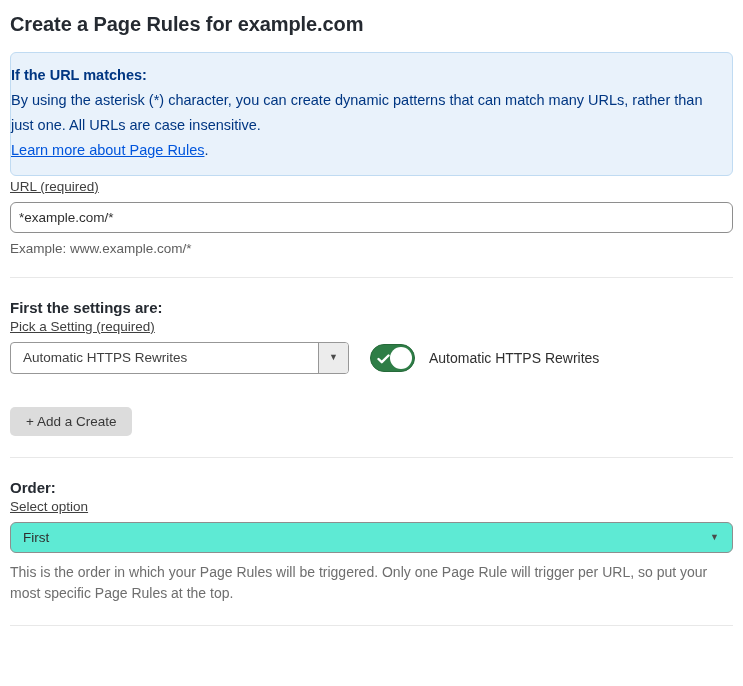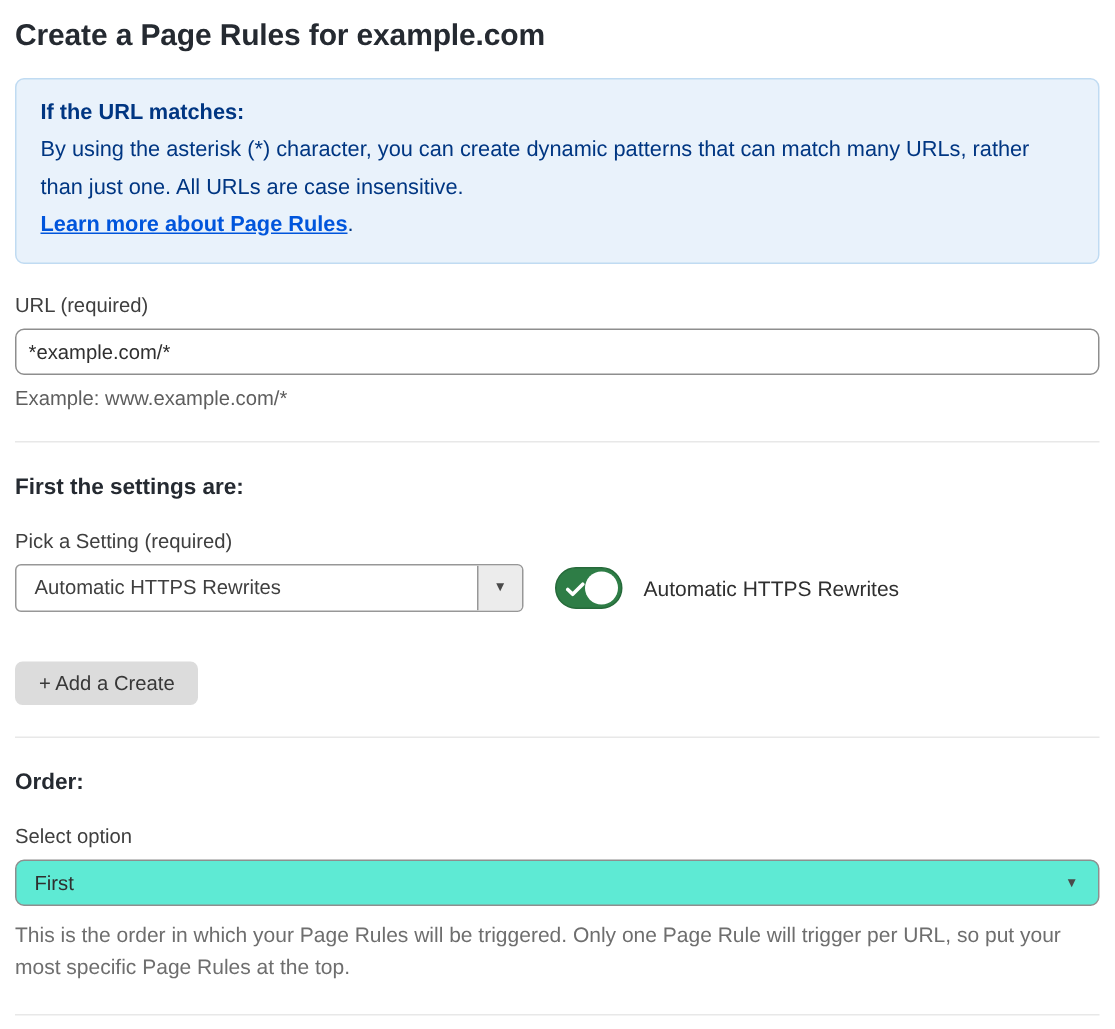--- a/index.html
+++ b/index.html
@@ -19,39 +19,39 @@
     font-weight: bold;
     color: #252a31;
     margin: 0 0 16px 0;
     letter-spacing: -0.1px;
   }
 
   .info-box {
     background: #e9f2fb;
     border: 1px solid #c0dbf2;
     border-radius: 6px;
-    padding: 10px 16px 12px 16px;
+    padding: 10px 16px 12px 0;
     font-size: 14.5px;
     line-height: 1.72;
     color: #003682;
   }
   .info-heading { font-weight: bold; }
   .info-link {
     color: #0055dc;
     text-decoration: underline;
     cursor: pointer;
-    font-weight: bold;
   }
   .info-period { color: #003682; }
 
   .field-label {
     display: block;
     font-size: 13.5px;
     color: #3f3f3f;
-    margin: 20px 0 8px 0;
+    margin: 3px 0 8px 0;
+    text-decoration: underline;
   }
 
   .text-input {
     width: 100%;
     height: 31px;
     border: 1px solid #8e8e8e;
     border-radius: 6px;
     padding: 0 8px;
     font-size: 13.5px;
     color: #2f2f2f;

